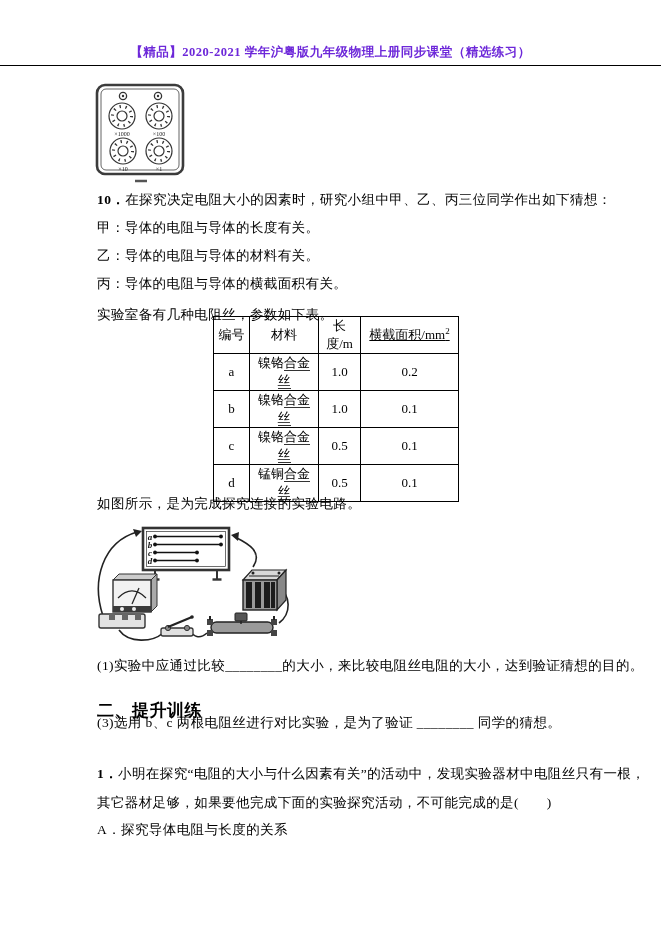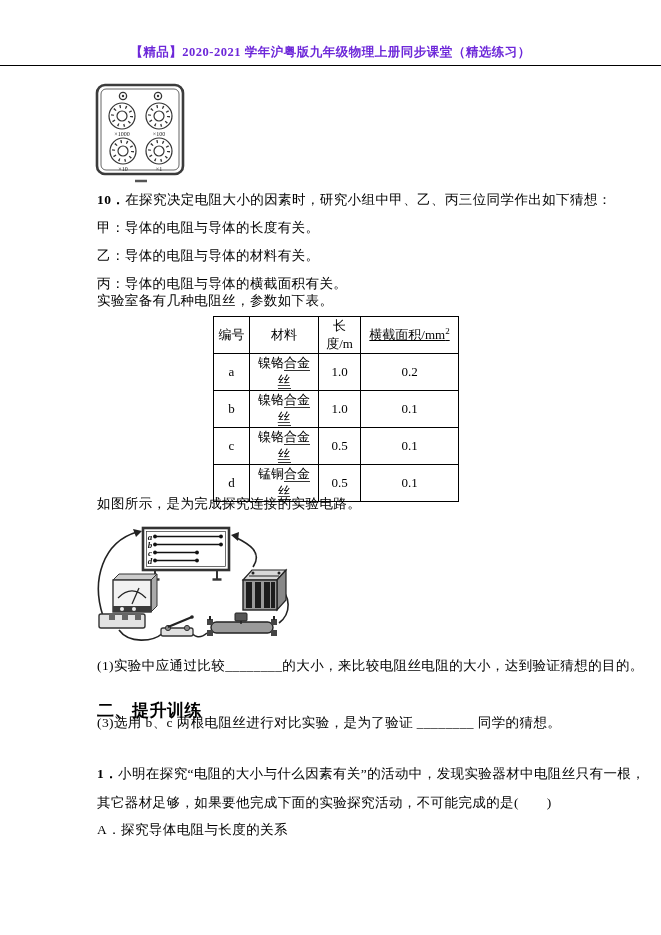--- a/index.html
+++ b/index.html
@@ -114,21 +114,21 @@
     </g>
     <line x1="40" y1="98" x2="52" y2="98" stroke="#555" stroke-width="2.5"></line>
   </svg>
 
   <div class="abs bodyline" style="top:191px;">
     <span class="qnum">10．</span><span>在探究决定电阻大小的因素时，研究小组中甲、乙、丙三位同学作出如下猜想：</span>
   </div>
   <div class="abs bodyline" style="top:219px;">甲：导体的电阻与导体的长度有关。</div>
   <div class="abs bodyline" style="top:247px;">乙：导体的电阻与导体的材料有关。</div>
   <div class="abs bodyline" style="top:275px;">丙：导体的电阻与导体的横截面积有关。</div>
-  <div class="abs bodyline" style="top:292px;">实验室备有几种电阻丝，参数如下表。</div>
+  <div class="abs bodyline" style="top:306px;">实验室备有几种电阻丝，参数如下表。</div>
 
   <table class="spec-table">
     <tbody>
         <tr>
       <th class="col-id">编号</th>
       <th class="col-mat">材料</th>
       <th class="col-len">长度/m</th>
       <th class="col-area"><span>横截面积/mm</span><sup>2</sup></th>
     </tr>
     <tr>

